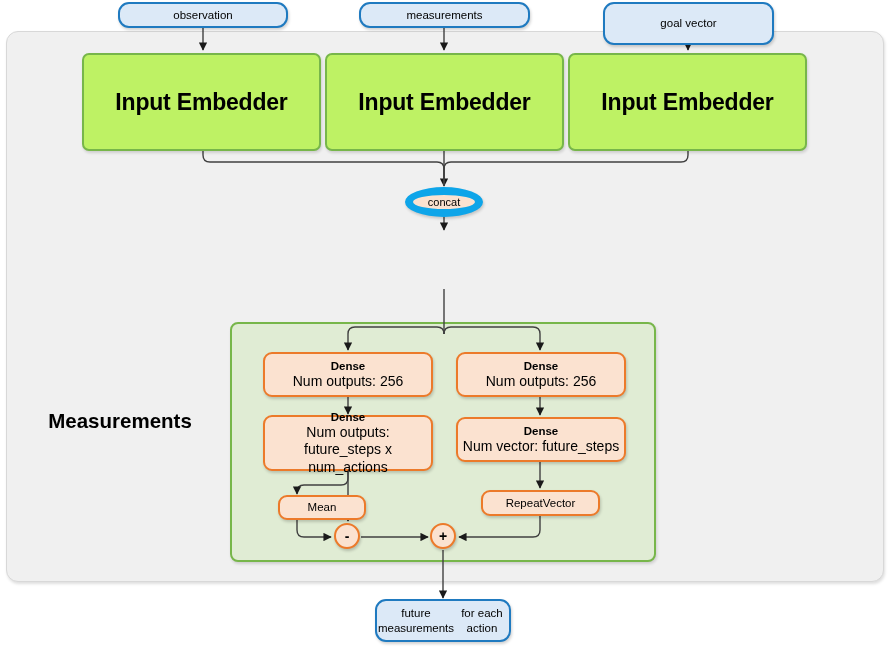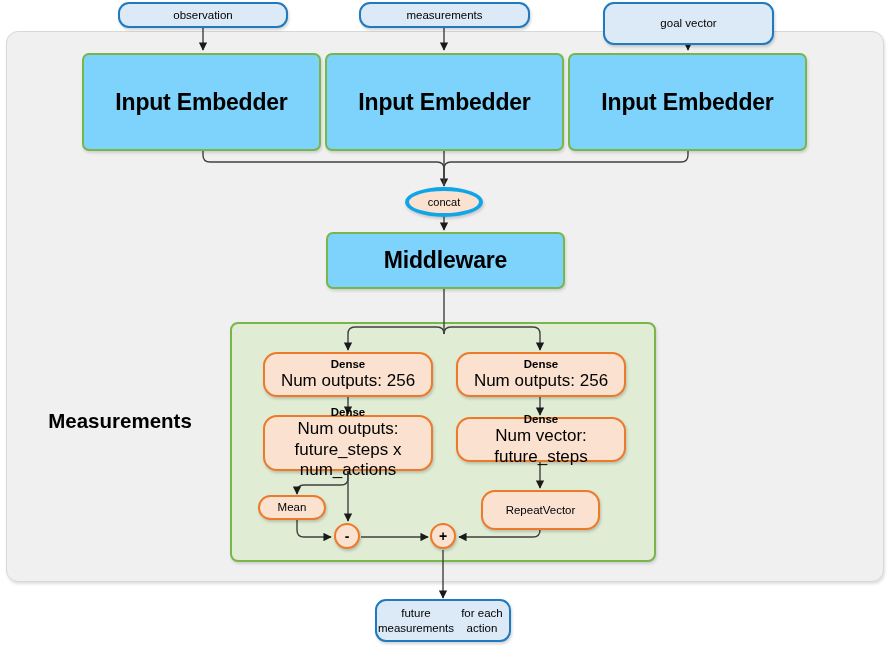--- a/index.html
+++ b/index.html
@@ -52,21 +52,21 @@
   .io-box {
     background: #dce9f7;
     border: 2px solid #1f7ac0;
     border-radius: 11px;
     font-size: 11.5px;
     box-shadow: 1px 2px 3px rgba(0,0,0,0.18);
   }
 
   
   .green-box {
-    background: #7dd3fc;
+    background: #bef264;
     border: 2px solid #77b64a;
     border-radius: 7px;
     box-shadow: 1px 2px 3px rgba(0,0,0,0.14);
   }
   .green-box.big-label {
     font-size: 23px;
     font-weight: bold;
     letter-spacing: -0.2px;
   }
 
@@ -81,42 +81,42 @@
     background: #e0ecd4;
     border: 2px solid #77b64a;
     border-radius: 8px;
     box-shadow: 1px 2px 3px rgba(0,0,0,0.14);
   }
 
   
   .op-box {
     background: #fbe2d0;
     border: 2px solid #ec7a2a;
-    border-radius: 14px;
+    border-radius: 9px;
     font-size: 11.5px;
     box-shadow: 1px 2px 3px rgba(0,0,0,0.18);
     flex-direction: column;
   }
   .op-box .op-title {
     font-weight: bold;
     font-size: 11.5px;
   }
   .op-box .op-sub {
-    font-size: 17px;
+    font-size: 14px;
   }
 
   
   .ellipse-node {
     position: absolute;
     box-sizing: border-box;
     display: flex;
     align-items: center;
     justify-content: center;
     background: #fbe2d0;
-    border: 4px solid #0ea5e9;
+    border: 8px solid #0ea5e9;
     border-radius: 50%;
     font-size: 11px;
     color: #000;
     box-shadow: 1px 2px 3px rgba(0,0,0,0.18);
   }
 
   
   .op-circle {
     position: absolute;
     box-sizing: border-box;
@@ -222,58 +222,55 @@
   </div>
 
   <div class="node green-box big-label" style="left:568px; top:53px; width:239px; height:98px;">
     <span>Input Embedder</span>
   </div>
 
   <div class="ellipse-node" style="left:405px; top:187px; width:78px; height:30px;">
     <span>concat</span>
   </div>
 
-  <div class="node green-box big-label" style="left:326px; top:232px; width:239px; height:57px;">
-    <span>Middleware</span>
-  </div>
 
   <div class="group-title">
     <div>Measurements</div>
   </div>
 
   <div class="node op-box" style="left:263px; top:352px; width:170px; height:45px;">
     <span class="op-title">Dense</span>
     <span class="op-sub">Num outputs: 256</span>
   </div>
 
   <div class="node op-box" style="left:263px; top:415px; width:170px; height:56px;">
     <span class="op-title">Dense</span>
     <span class="op-sub">Num outputs:</span>
     <span class="op-sub">future_steps x num_actions</span>
   </div>
 
-  <div class="node op-box" style="left:258px; top:495px; width:68px; height:25px;">
+  <div class="node op-box" style="left:278px; top:495px; width:88px; height:25px;">
     <span class="op-title" style="font-weight:normal;">Mean</span>
   </div>
 
   <div class="op-circle" style="left:334px; top:523px;">
     <span>-</span>
   </div>
 
   <div class="node op-box" style="left:456px; top:352px; width:170px; height:45px;">
     <span class="op-title">Dense</span>
     <span class="op-sub">Num outputs: 256</span>
   </div>
 
   <div class="node op-box" style="left:456px; top:417px; width:170px; height:45px;">
     <span class="op-title">Dense</span>
     <span class="op-sub">Num vector: future_steps</span>
   </div>
 
-  <div class="node op-box" style="left:481px; top:490px; width:119px; height:40px;">
+  <div class="node op-box" style="left:481px; top:490px; width:119px; height:26px;">
     <span class="op-title" style="font-weight:normal;">RepeatVector</span>
   </div>
 
   <div class="op-circle" style="left:430px; top:523px;">
     <span>+</span>
   </div>
 
   <div class="node io-box" style="left:375px; top:599px; width:136px; height:43px; flex-direction:row;">
     <span>future measurements</span>
     <span>for each action</span>

